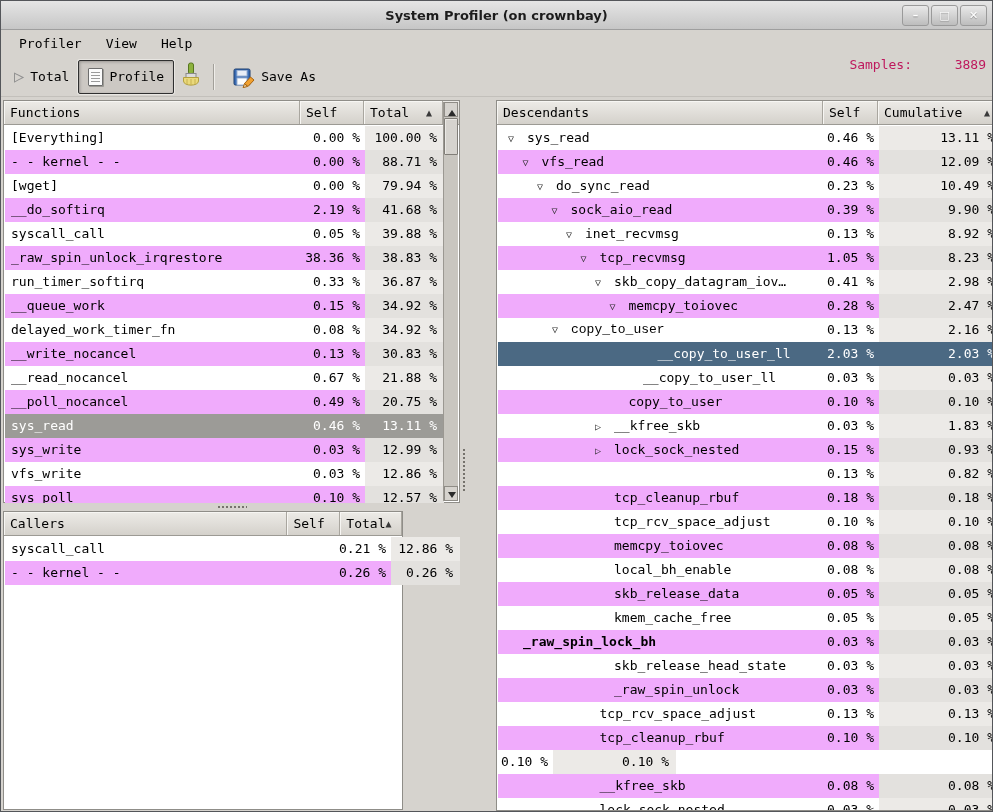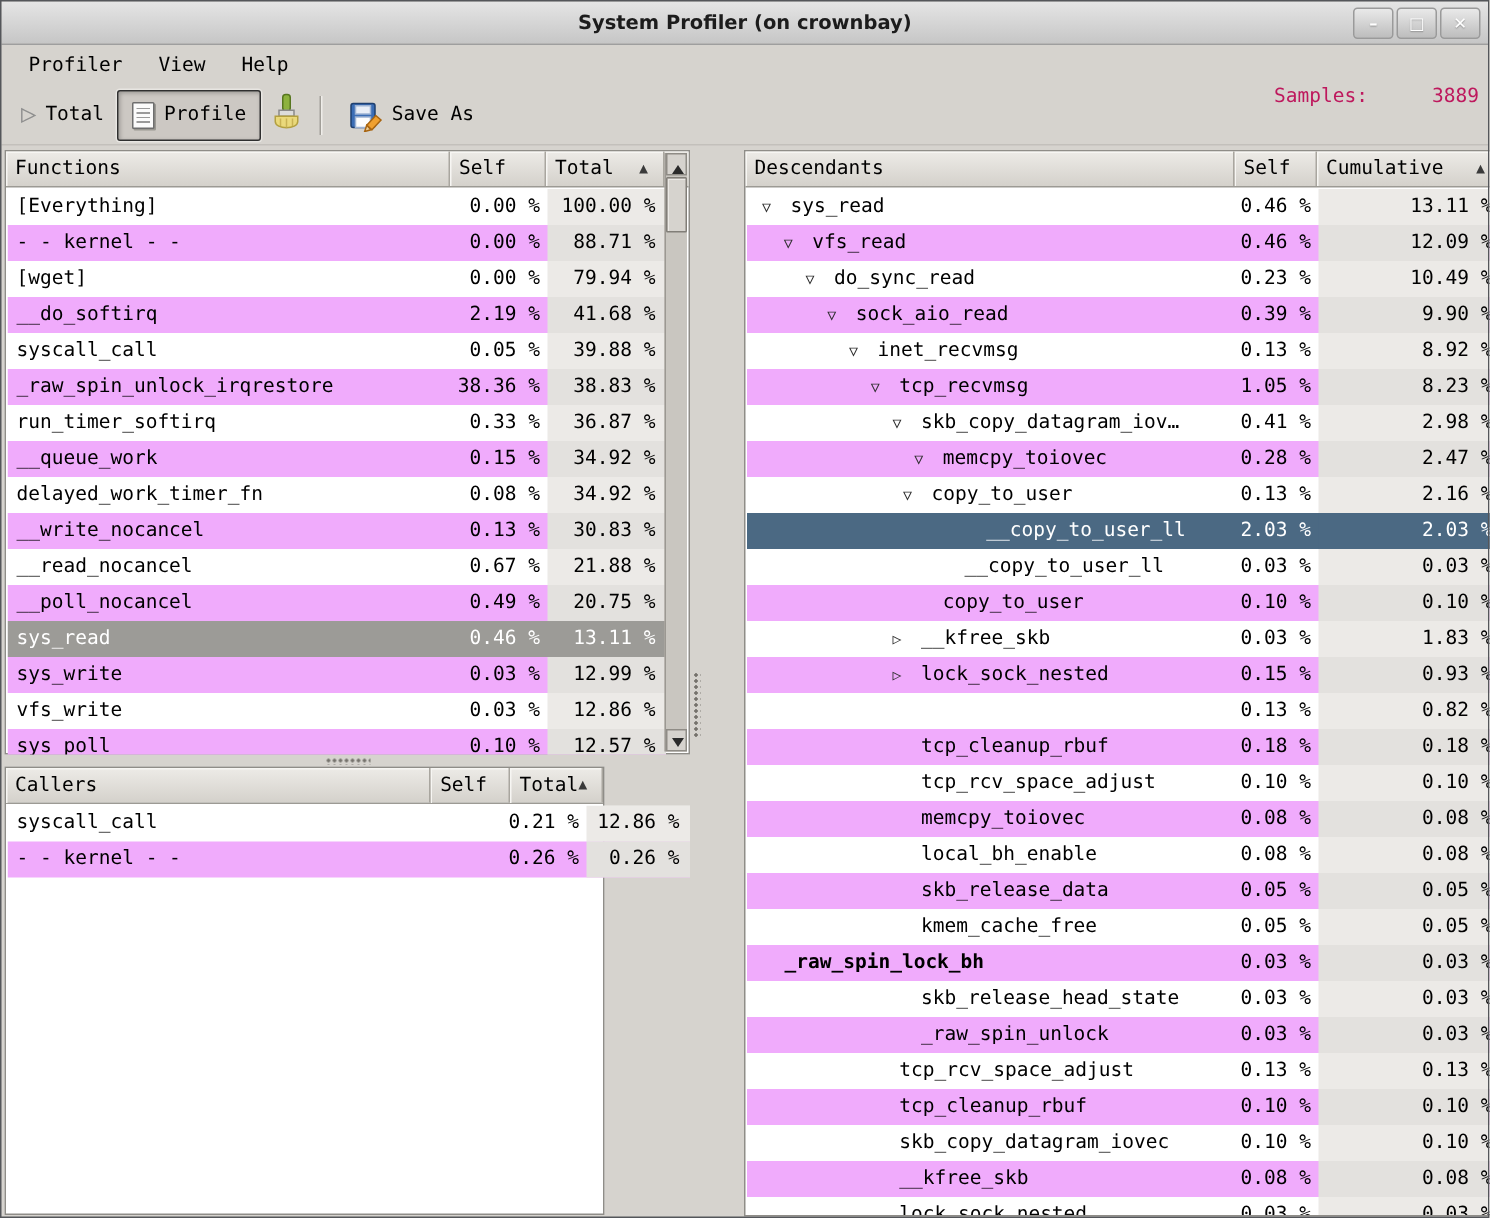--- a/index.html
+++ b/index.html
@@ -332,21 +332,21 @@
         <div class="c c-name" style="padding-left: 97px;"><span class="expander">▽</span><span>skb_copy_datagram_iov…</span></div>
         <div class="c num c-self">0.41 %</div>
         <div class="c num c-total sortcol">2.98 %</div>
       </div>
       <div class="row alt">
         <div class="c c-name" style="padding-left: 111.5px;"><span class="expander">▽</span><span>memcpy_toiovec</span></div>
         <div class="c num c-self">0.28 %</div>
         <div class="c num c-total sortcol">2.47 %</div>
       </div>
       <div class="row">
-        <div class="c c-name" style="padding-left: 104px;"><span class="expander">▽</span><span>copy_to_user</span></div>
+        <div class="c c-name" style="padding-left: 54px; font-family: Liberation Mono, monospace;"><span class="expander">▽</span><span>copy_to_user</span></div>
         <div class="c num c-self">0.13 %</div>
         <div class="c num c-total sortcol">2.16 %</div>
       </div>
       <div class="row alt sel-a">
         <div class="c c-name" style="padding-left: 140.5px;"><span class="expander"></span><span>__copy_to_user_ll</span></div>
         <div class="c num c-self">2.03 %</div>
         <div class="c num c-total sortcol">2.03 %</div>
       </div>
       <div class="row">
         <div class="c c-name" style="padding-left: 126px;"><span class="expander"></span><span>__copy_to_user_ll</span></div>
@@ -422,21 +422,20 @@
         <div class="c c-name" style="padding-left: 82.5px;"><span class="expander"></span><span>tcp_rcv_space_adjust</span></div>
         <div class="c num c-self">0.13 %</div>
         <div class="c num c-total sortcol">0.13 %</div>
       </div>
       <div class="row alt">
         <div class="c c-name" style="padding-left: 82.5px;"><span class="expander"></span><span>tcp_cleanup_rbuf</span></div>
         <div class="c num c-self">0.10 %</div>
         <div class="c num c-total sortcol">0.10 %</div>
       </div>
       <div class="row">
-        <div class="c c-name" style="padding-left: 82.5px;"><span class="expander"></span><span>skb_copy_datagram_iovec</span></div>
         <div class="c num c-self">0.10 %</div>
         <div class="c num c-total sortcol">0.10 %</div>
       </div>
       <div class="row alt">
         <div class="c c-name" style="padding-left: 82.5px;"><span class="expander"></span><span>__kfree_skb</span></div>
         <div class="c num c-self">0.08 %</div>
         <div class="c num c-total sortcol">0.08 %</div>
       </div>
       <div class="row">
         <div class="c c-name" style="padding-left: 82.5px;"><span class="expander"></span><span>lock_sock_nested</span></div>

